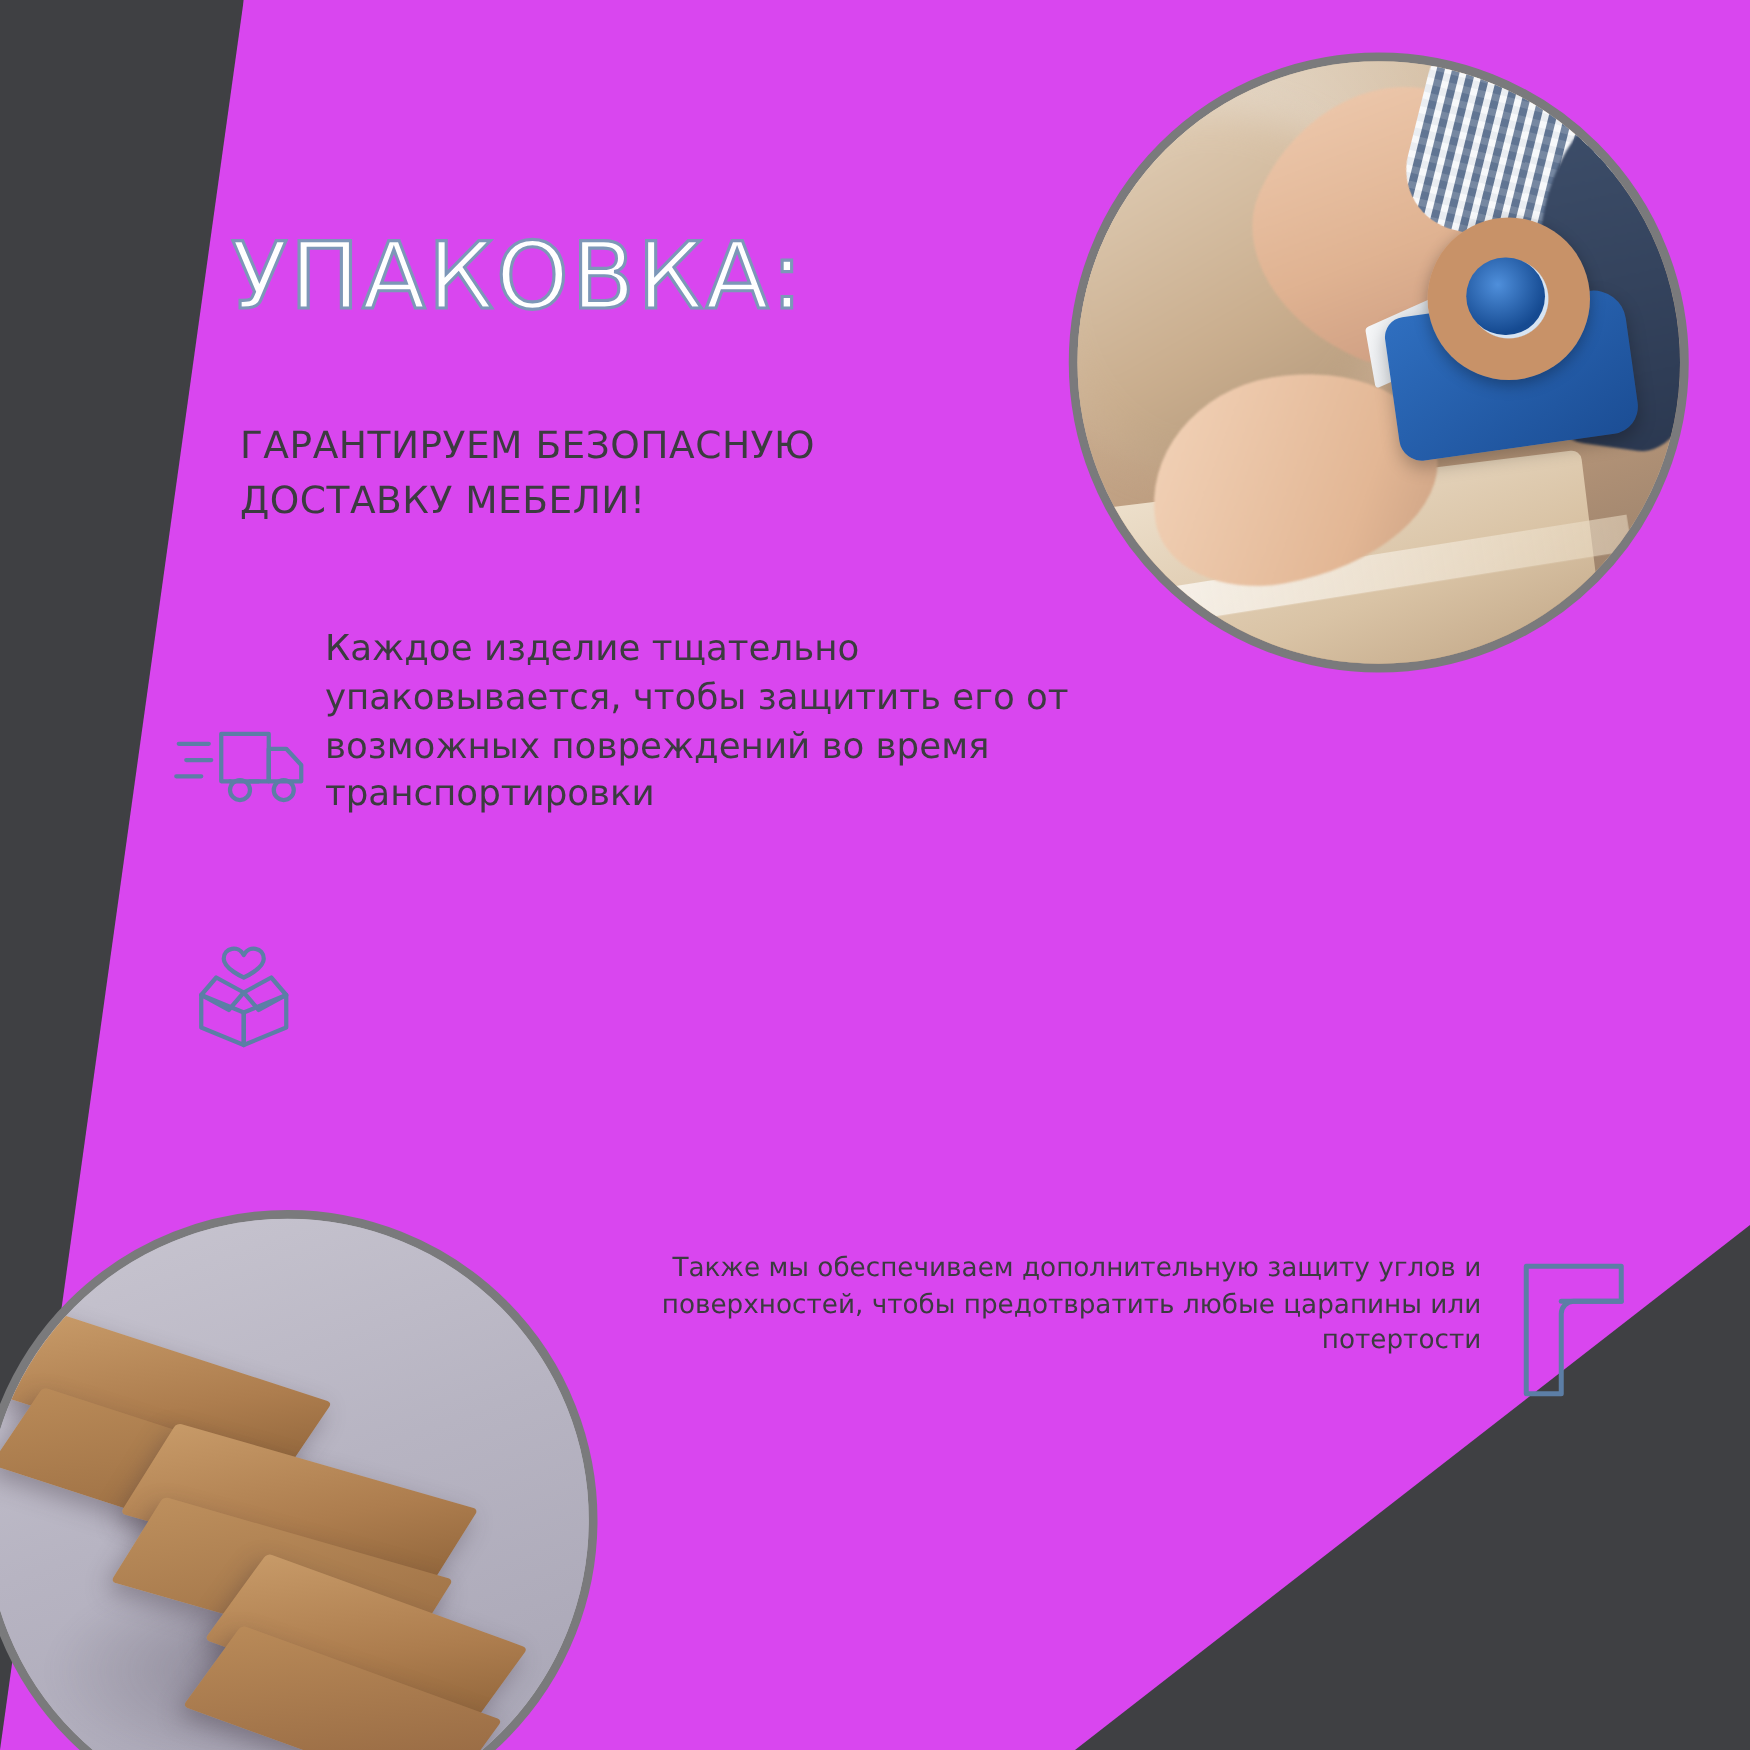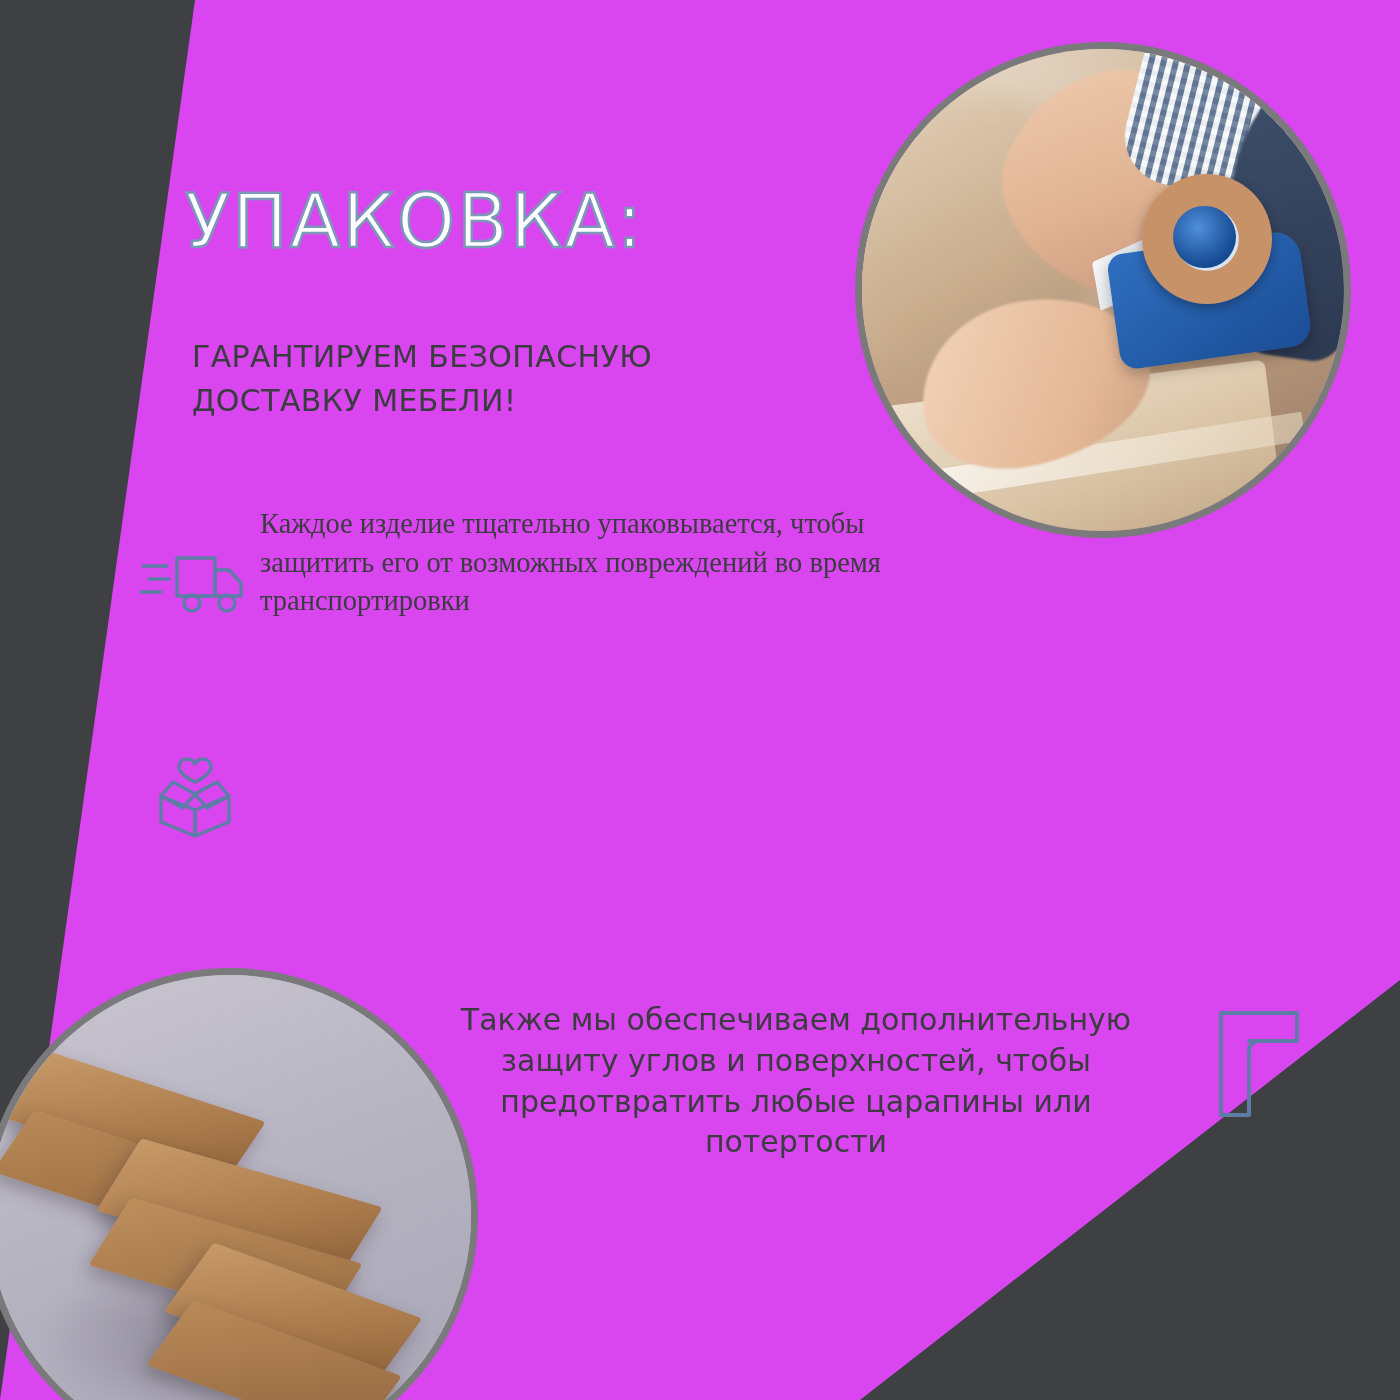--- a/index.html
+++ b/index.html
@@ -69,23 +69,22 @@
     font-weight: 400;
     color: #3b3c3f;
     letter-spacing: 0.4px;
     z-index: 4;
   }
 
   
   .feature {
     position: absolute;
     display: flex;
-    align-items: center;
-    z-index: 4;
-    font-family: Liberation Serif, serif;
+    align-items: flex-end;
+    z-index: 4;
   }
   .feature .icon-wrap {
     flex: 0 0 auto;
     width: 130px;
     display: flex;
     justify-content: center;
     align-items: center;
   }
   .feature .f-text {
     font-size: 28.5px;
@@ -95,25 +94,25 @@
   }
 
   #feature-1 { left: 130px; top: 500px; width: 780px; }
   #feature-1 .icon-wrap { padding-top: 40px; }
   #feature-2 { left: 130px; top: 690px; width: 800px; }
   #feature-2 .icon-wrap { padding-top: 50px; }
 
   
   .bottom-note {
     position: absolute;
-    right: 244px;
+    right: 215px;
     top: 1000px;
     width: 720px;
-    text-align: center;
-    font-size: 30px;
+    text-align: right;
+    font-size: 21px;
     line-height: 1.36;
     color: #3b3c3f;
     z-index: 4;
   }
   .corner-icon {
     position: absolute;
     right: 95px;
     top: 1005px;
     z-index: 4;
   }

